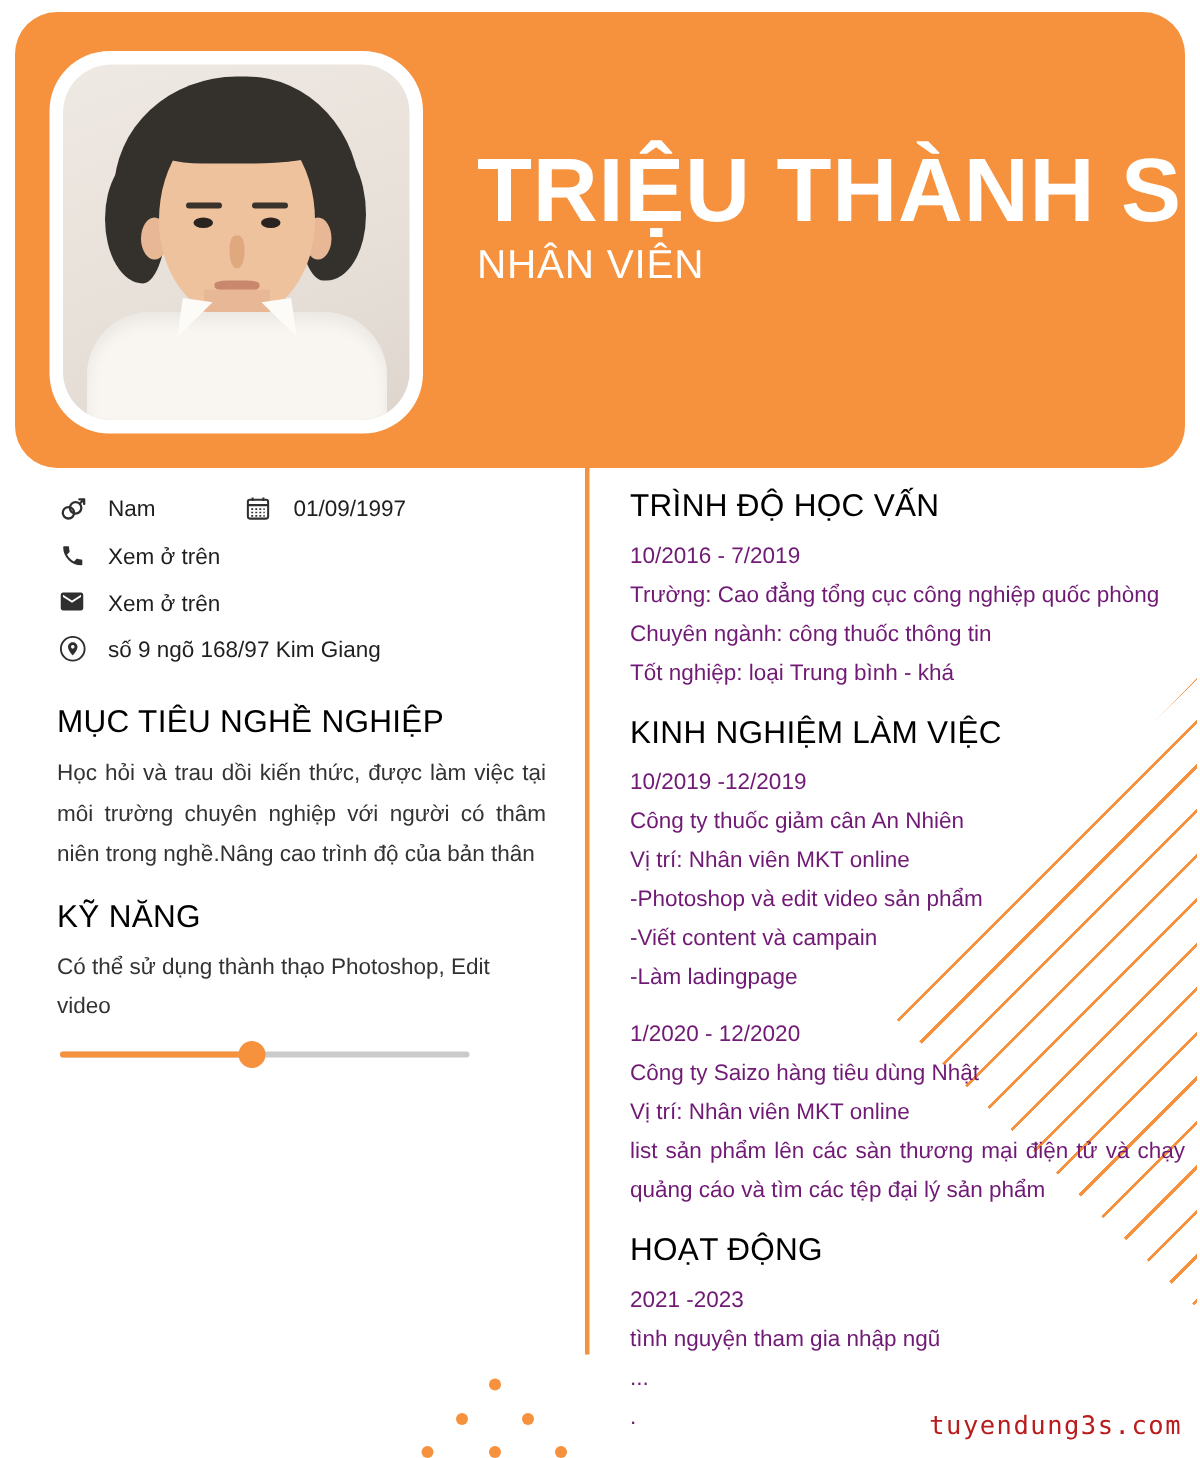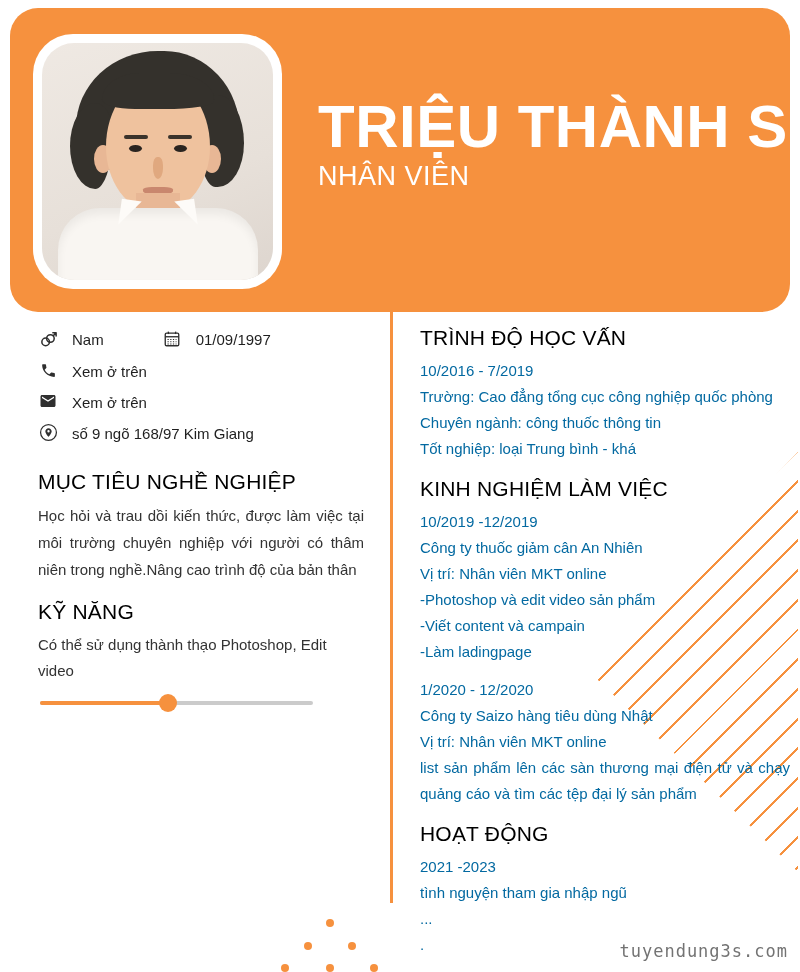--- a/index.html
+++ b/index.html
@@ -100,29 +100,29 @@
   .left-col h2.skill { margin-top:16px; }
   .left-col p.skill-text { margin-top:8px; font-size:15px; line-height:26px; color:#333; }
 
   .slider { position:relative; margin-top:10px; margin-left:2px; width:273px; height:18px; }
   .slider-track { position:absolute; top:7px; left:0; width:100%; height:4px; background:#CBCBCB; border-radius:2px; }
   .slider-fill  { position:absolute; top:7px; left:0; height:4px; background:#F6913E; border-radius:2px; }
   .slider-knob  { position:absolute; top:0; width:18px; height:18px; border-radius:50%; background:#F6913E; }
 
   .right-col .section { margin-top:14px; }
   .right-col .section:first-child { margin-top:0; }
-  .right-col p.line { font-size:15px; line-height:26px; color:#0369a1; }
+  .right-col p.line { font-size:15px; line-height:26px; color:#701a75; }
   .right-col .body { margin-top:8px; }
   .right-col .job { margin-top:8px; }
   .right-col .job + .job { margin-top:12px; }
   .right-col p.justify { text-align:justify; }
 
   .watermark {
     position:absolute; right:12px; bottom:11px; z-index:2;
-    font-family:"DejaVu Sans Mono", monospace; font-size:17px; letter-spacing:1px; color:#737373;
+    font-family:"DejaVu Sans Mono", monospace; font-size:17px; letter-spacing:1px; color:#b91c1c;
   }
 </style>
 </head>
 <body>
 
 <div class="page">
 
   <div class="header">
     <div class="photo-frame">
       <div class="photo">

